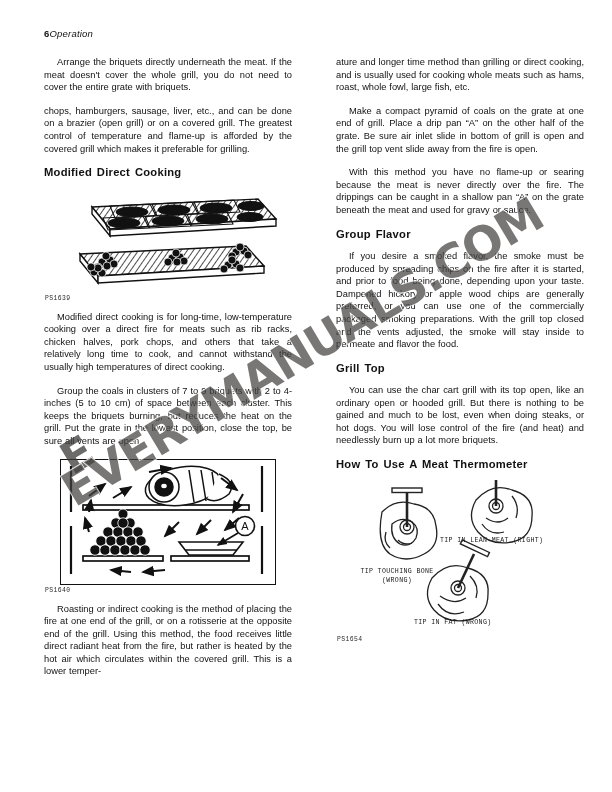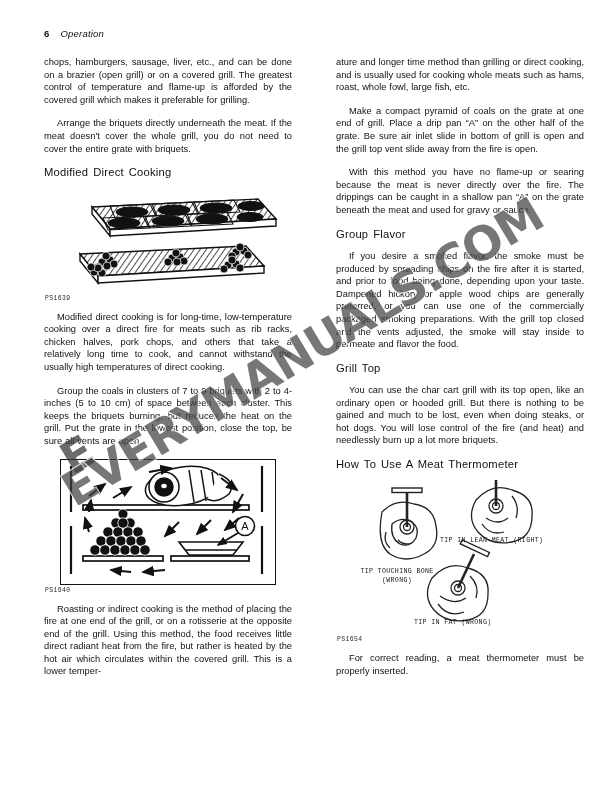--- a/index.html
+++ b/index.html
@@ -5,38 +5,38 @@
   html,body{margin:0;padding:0;background:#fff;}
   body{
     width:612px;height:792px;position:relative;overflow:hidden;
     font-family:"Liberation Sans",sans-serif;color:#111;
   }
   .page{position:absolute;inset:0;}
 
   
   .runhead{position:absolute;left:44px;top:28px;font-size:9.5px;letter-spacing:.2px;}
   .runhead .num{font-weight:bold;}
-  .runhead .sec{font-style:italic;margin-left:11px;}
+  .runhead .sec{font-style:italic;}
 
   
   .cols{position:absolute;left:44px;top:56px;width:524px;}
   .col{position:absolute;top:0;width:248px;}
   .col.left{left:0;}
   .col.right{left:292px;}
 
   p.body{
     margin:0 0 11px 0;
     font-size:9.3px;line-height:12.6px;
     text-align:justify;text-justify:inter-word;
     word-spacing:.3px;
   }
   p.body.ind{text-indent:13px;}
   h2.head{
     margin:4px 0 9px 0;
-    font-size:11.2px;font-weight:normal;line-height:13.4px;
+    font-size:11.2px;font-weight:bold;line-height:13.4px;
     letter-spacing:.25px;word-spacing:1.5px;
   }
   .figcap{font-family:"Liberation Mono",monospace;font-size:6.4px;color:#2a2a2a;
           letter-spacing:.4px;margin:2px 0 9px 1px;}
 
   
   .fig{position:relative;}
   .fig svg{display:block;}
 
   
@@ -79,22 +79,22 @@
 <div class="page">
 
   <div class="runhead">
     <span class="num">6</span><span class="sec">Operation</span>
   </div>
 
   <div class="cols">
 
     <div class="col left">
 
+      <p class="body ind">Arrange the briquets directly underneath the meat. If the meat doesn't cover the whole grill, you do not need to cover the entire grate with briquets.</p>
       <p class="body">chops, hamburgers, sausage, liver, etc., and can be done on a brazier (open grill) or on a covered grill. The greatest control of temperature and flame-up is afforded by the covered grill which makes it preferable for grilling.</p>
-      <p class="body ind">Arrange the briquets directly underneath the meat. If the meat doesn't cover the whole grill, you do not need to cover the entire grate with briquets.</p>
 
       <h2 class="head">Modified Direct Cooking</h2>
 
       <div class="fig">
         <svg width="248" height="104" viewBox="0 0 248 104">
           <defs>
             <pattern id="hatch" width="5" height="5" patternTransform="rotate(35)" patternUnits="userSpaceOnUse">
               <line x1="0" y1="0" x2="0" y2="5" stroke="#111" stroke-width="1.5"></line>
             </pattern>
           </defs>
@@ -310,21 +310,20 @@
             <rect x="124" y="66" width="30" height="4.5" fill="#fff" stroke="#222" stroke-width="1.4" transform="rotate(25 139 68)"></rect>
           </g>
         </svg>
         <div class="tlabel" style="left:104px;top:57px;white-space:nowrap;">TIP IN LEAN MEAT (RIGHT)</div>
         <div class="tlabel" style="left:6px;top:88px;white-space:pre-line;width:110px;">TIP TOUCHING BONE
 (WRONG)</div>
         <div class="tlabel" style="left:78px;top:139px;white-space:nowrap;">TIP IN FAT (WRONG)</div>
       </div>
       <div class="figcap" style="margin-top:6px;">PS1654</div>
 
-      <p class="body ind">For correct reading, a meat thermometer must be properly inserted.</p>
     </div>
   </div>
 
   <div class="wm">
     <div class="wm-logo"></div>
     <div class="wm-logo-e">E</div>
     <div class="wm-text">EVERYMANUALS.COM</div>
   </div>
 
 </div>

